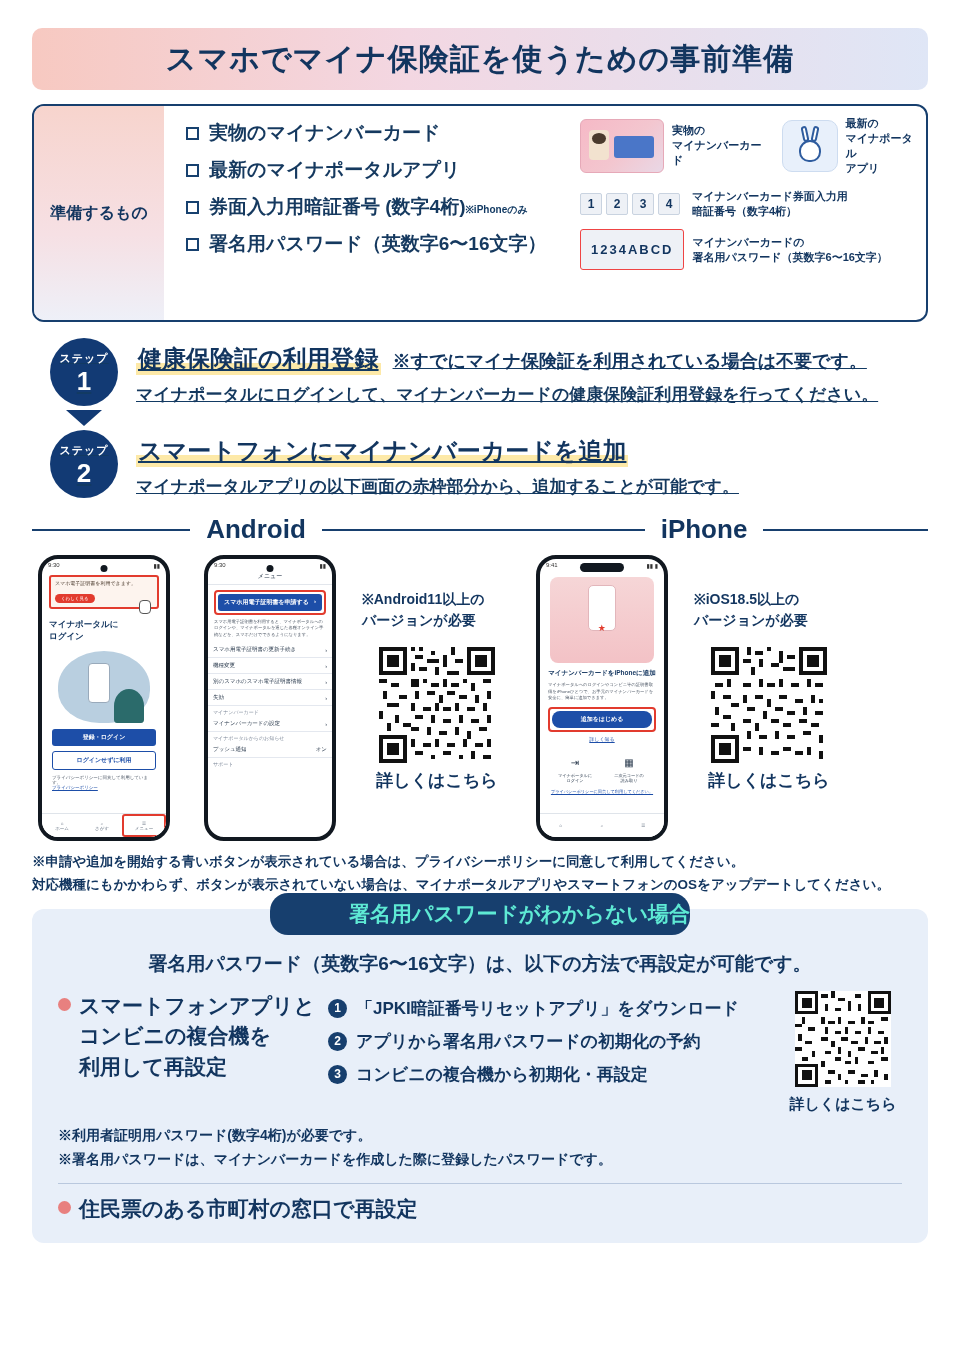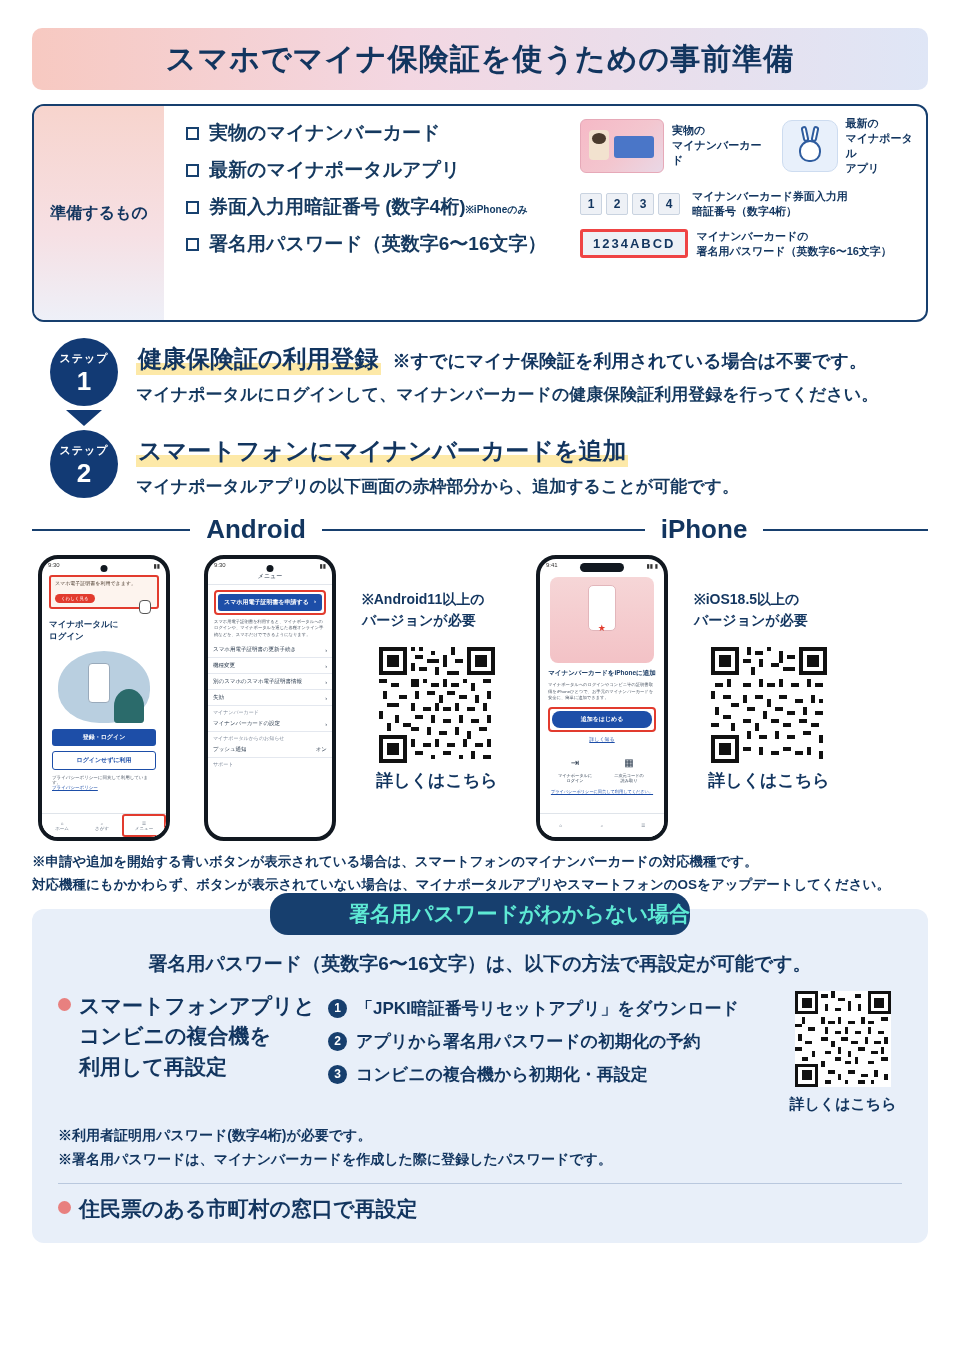--- a/index.html
+++ b/index.html
@@ -73,26 +73,26 @@
   .bunny .body{position:absolute;left:4px;top:12px;width:22px;height:22px;background:#fff;border:2px solid #2f5c9e;border-radius:50% 50% 45% 45%;}
   .bunny .ear1,.bunny .ear2{position:absolute;top:-2px;width:6px;height:16px;background:#fff;border:2px solid #2f5c9e;border-radius:4px;}
   .bunny .ear1{left:7px;transform:rotate(-12deg);} .bunny .ear2{left:17px;transform:rotate(12deg);}
   .digits { display:flex; }
   .digit {
     width: 22px; height: 22px; background:#eef1f6; border:1px solid #c9d3e0;
     display:flex;align-items:center;justify-content:center; font-size:12px; font-weight:bold;
     margin-right:4px; color:#12355f; border-radius:2px;
   }
   .pwd-chip {
-    background:#eef1f6; border:3px solid #ef4444; border-radius:3px;
-    padding:4px 10px; font-size:13px; font-weight:bold; letter-spacing:2px; color:#12355f;text-align:center;
+    background:#eef1f6; border:1px solid #ef4444; border-radius:3px;
+    padding:12px 10px; font-size:13px; font-weight:bold; letter-spacing:2px; color:#12355f;text-align:center;
   }
 
   
-  .step-row { display: flex; align-items: flex-end; margin-top: 16px; }
+  .step-row { display: flex; align-items: flex-end; margin-top: 16px; text-decoration: underline; }
   .step-badge {
     width: 68px; height: 68px; border-radius: 50%; background:#123a74; color:#fff;
     display:flex; flex-direction:column; align-items:center; justify-content:center; flex:none;
     margin-left: 18px;
   }
   .step-badge .s1 { font-size: 11px; font-weight: bold; letter-spacing:1px; }
   .step-badge .s2 { font-size: 26px; font-weight: bold; line-height:1; margin-top:2px;}
   .step-body { margin-left: 18px; padding-top: 4px; }
   .step-head { display: flex; align-items: baseline; }
   .step-title { font-size: 24px; font-weight: bold; color:#12355f; background: linear-gradient(transparent 62%, #fde9a8 62%); padding: 0 2px;}
@@ -578,21 +578,21 @@
               <rect x="24" y="25" width="1" height="2"></rect>
             <rect x="27" y="26" width="1" height="2"></rect>
           </g>
         </svg>
       </div>
       <div class="qr-cap">詳しくはこちら</div>
     </div>
 
   </div>
 
-  <div class="footnote" style="white-space:pre-line">※申請や追加を開始する青いボタンが表示されている場合は、スマートフォンのマイナンバーカードの対応機種です。
+  <div class="footnote" style="white-space:pre-line">※申請や追加を開始する青いボタンが表示されている場合は、プライバシーポリシーに同意して利用してください。
 対応機種にもかかわらず、ボタンが表示されていない場合は、マイナポータルアプリやスマートフォンのOSをアップデートしてください。</div>
 
   <div class="pw-box">
     <div class="pw-head">署名用パスワードがわからない場合</div>
     <div class="pw-lead">署名用パスワード（英数字6〜16文字）は、以下の方法で再設定が可能です。</div>
 
     <div class="pw-cols">
       <div class="pw-left">
         <div class="bullet-head">
           <span class="dot"></span>

